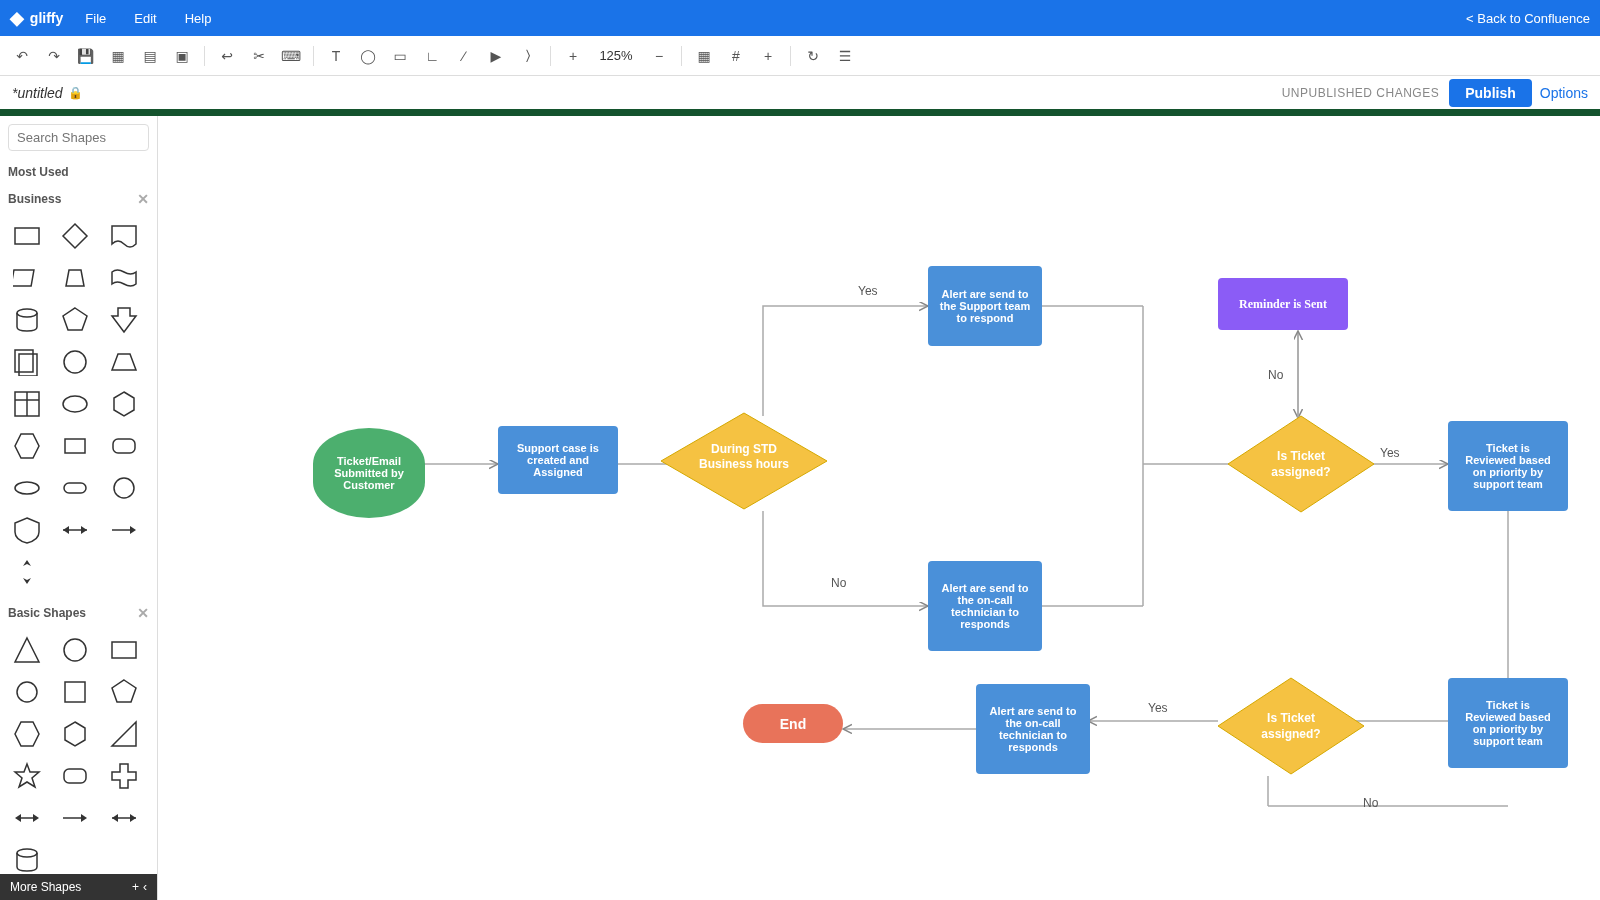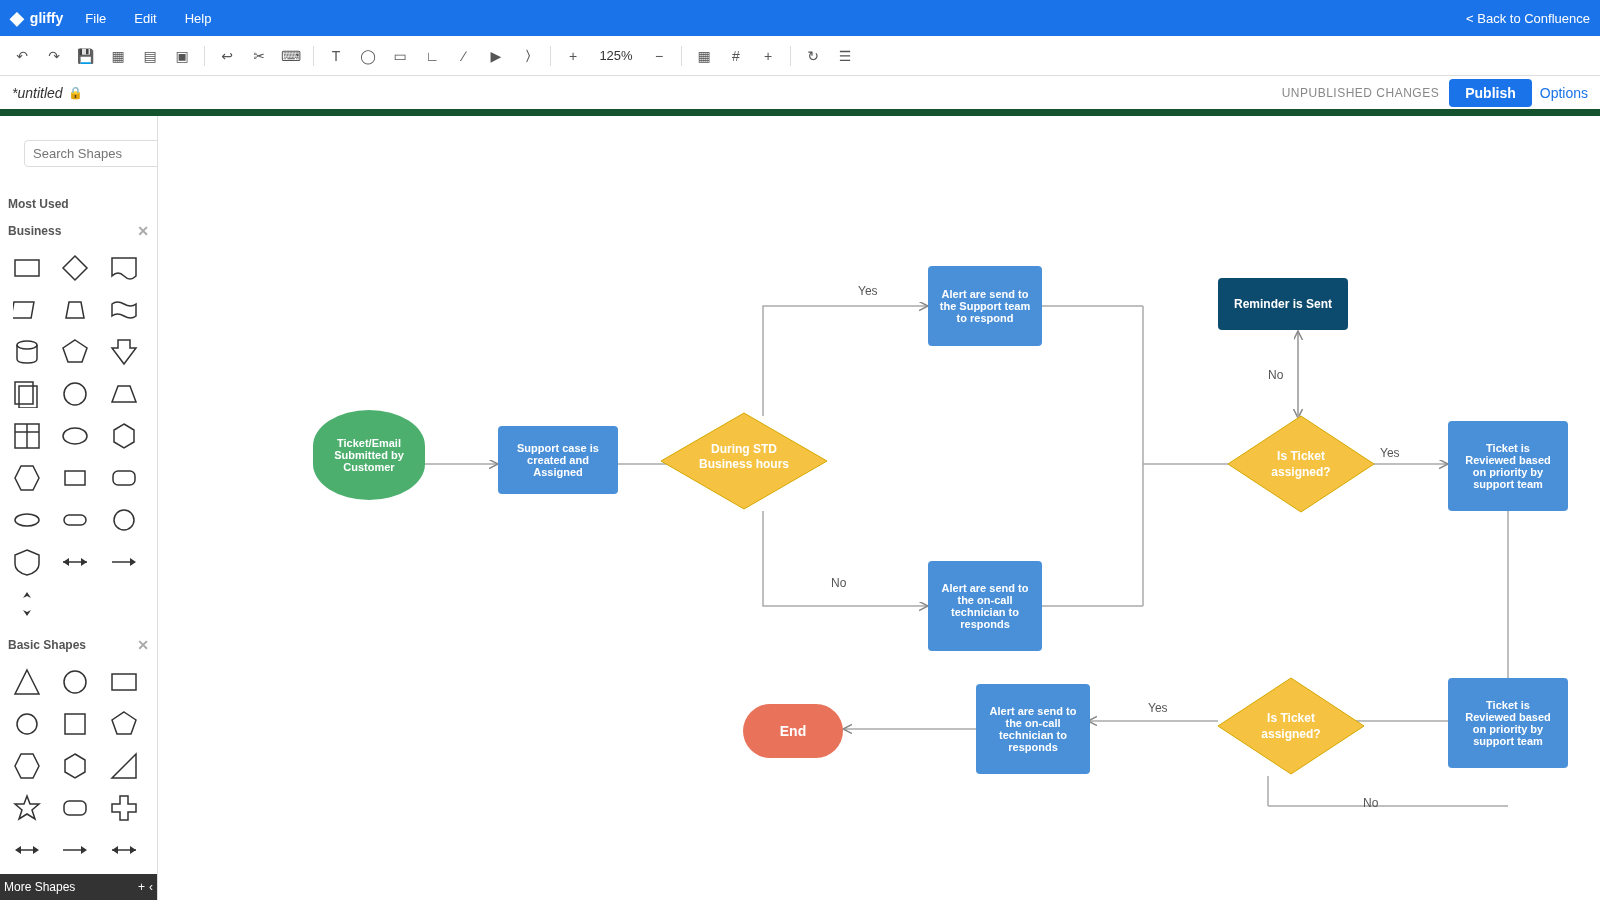--- a/index.html
+++ b/index.html
@@ -47,21 +47,21 @@
     
     #main { display: flex; height: calc(900px - 116px); }
 
     
     #sidebar {
       width: 158px; min-width: 158px; background: white;
       border-right: 1px solid #ddd; overflow-y: auto; overflow-x: hidden;
       display: flex; flex-direction: column;
     }
     #search-box {
-      margin: 24px; padding: 5px 8px; border: 1px solid #ddd; border-radius: 4px;
+      margin: 8px; padding: 5px 8px; border: 1px solid #ddd; border-radius: 4px;
       font-size: 13px; color: #888; width: calc(100% - 16px);
     }
     .section-header {
       display: flex; align-items: center; justify-content: space-between;
       padding: 6px 8px; font-size: 12px; font-weight: bold; color: #555;
       cursor: pointer;
     }
     .section-close { color: #aaa; font-size: 14px; }
     .shapes-grid {
       display: grid; grid-template-columns: repeat(3, 1fr); gap: 4px;
@@ -69,21 +69,21 @@
     }
     .shape-cell {
       width: 38px; height: 38px; display: flex; align-items: center; justify-content: center;
       cursor: pointer; border-radius: 3px;
     }
     .shape-cell svg { width: 28px; height: 28px; }
 
     #more-shapes-bar {
       background: #333; color: white; font-size: 12px;
       display: flex; align-items: center; justify-content: space-between;
-      padding: 6px 4px; cursor: pointer; margin-top: auto;
+      padding: 6px 10px; cursor: pointer; margin-top: auto;
       position: sticky; bottom: 0; gap: 44px;
     }
     #more-shapes-icons { display: flex; gap: 4px; }
 
     
     #canvas {
       flex: 1; background: white; position: relative; overflow: hidden;
     }
 
     
@@ -456,41 +456,41 @@
 
       <line x1="1060" y1="605" x2="930" y2="605" stroke="#aaa" stroke-width="1.5" marker-end="url(#arrowhead)"></line>
 
       <line x1="820" y1="613" x2="685" y2="613" stroke="#aaa" stroke-width="1.5" marker-end="url(#arrowhead)"></line>
 
       <line x1="1110" y1="660" x2="1110" y2="690" stroke="#aaa" stroke-width="1.5"></line>
       <line x1="1110" y1="690" x2="1350" y2="690" stroke="#aaa" stroke-width="1.5"></line>
 
     </svg>
 
-    <div class="fc-node fc-ellipse" style="left:155px;top:294px;width:112px;height:90px;background:#4caf6e;font-size:11px;">
+    <div class="fc-node fc-ellipse" style="left:155px;top:312px;width:112px;height:90px;background:#4caf6e;font-size:11px;">
       Ticket/Email<br>Submitted by<br>Customer
     </div>
 
     <div class="fc-node" style="left:340px;top:310px;width:120px;height:68px;background:#4a90d9;font-size:11px;">
       Support case is<br>created and<br>Assigned
     </div>
 
     <div style="position:absolute;left:501px;top:295px;width:170px;height:100px;">
       <svg viewBox="0 0 170 100" width="170" height="100">
         <polygon points="85,2 168,50 85,98 2,50" fill="#f5c242" stroke="#d4a800" stroke-width="1"></polygon>
         <text x="85" y="42" text-anchor="middle" fill="white" font-weight="bold" font-size="12">During STD</text>
         <text x="85" y="57" text-anchor="middle" fill="white" font-weight="bold" font-size="12">Business hours</text>
       </svg>
     </div>
 
     <div class="fc-node" style="left:770px;top:150px;width:114px;height:80px;background:#4a90d9;font-size:11px;">
       Alert are send to<br>the Support team<br>to respond
     </div>
 
-    <div class="fc-node" style="left:1060px;top:162px;width:130px;height:52px;background:#0c4a6e;font-size:12px;">
+    <div class="fc-node" style="left:1060px;top:162px;width:130px;height:52px;background:#8b5cf6;font-size:12px;font-family:Liberation Serif, serif;">
       Reminder is Sent
     </div>
 
     <div style="position:absolute;left:1068px;top:298px;width:150px;height:100px;">
       <svg viewBox="0 0 150 100" width="150" height="100">
         <polygon points="75,2 148,50 75,98 2,50" fill="#f5c242" stroke="#d4a800" stroke-width="1"></polygon>
         <text x="75" y="46" text-anchor="middle" fill="white" font-weight="bold" font-size="12">Is Ticket</text>
         <text x="75" y="62" text-anchor="middle" fill="white" font-weight="bold" font-size="12">assigned?</text>
       </svg>
     </div>
@@ -512,21 +512,21 @@
         <polygon points="75,2 148,50 75,98 2,50" fill="#f5c242" stroke="#d4a800" stroke-width="1"></polygon>
         <text x="75" y="46" text-anchor="middle" fill="white" font-weight="bold" font-size="12">Is Ticket</text>
         <text x="75" y="62" text-anchor="middle" fill="white" font-weight="bold" font-size="12">assigned?</text>
       </svg>
     </div>
 
     <div class="fc-node" style="left:818px;top:568px;width:114px;height:90px;background:#4a90d9;font-size:11px;">
       Alert are send to<br>the on-call<br>technician to<br>responds
     </div>
 
-    <div class="fc-node fc-rounded" style="left:585px;top:588px;width:100px;height:54px;background:#e8735a;font-size:14px;font-weight:bold;">
+    <div class="fc-node fc-rounded" style="left:585px;top:588px;width:100px;height:39px;background:#e8735a;font-size:14px;font-weight:bold;">
       End
     </div>
 
     <span class="arrow-label" style="left:700px;top:168px;">Yes</span>
     <span class="arrow-label" style="left:673px;top:460px;">No</span>
     <span class="arrow-label" style="left:1110px;top:252px;">No</span>
     <span class="arrow-label" style="left:1222px;top:330px;">Yes</span>
     <span class="arrow-label" style="left:990px;top:585px;">Yes</span>
     <span class="arrow-label" style="left:1205px;top:680px;">No</span>
   </div>

